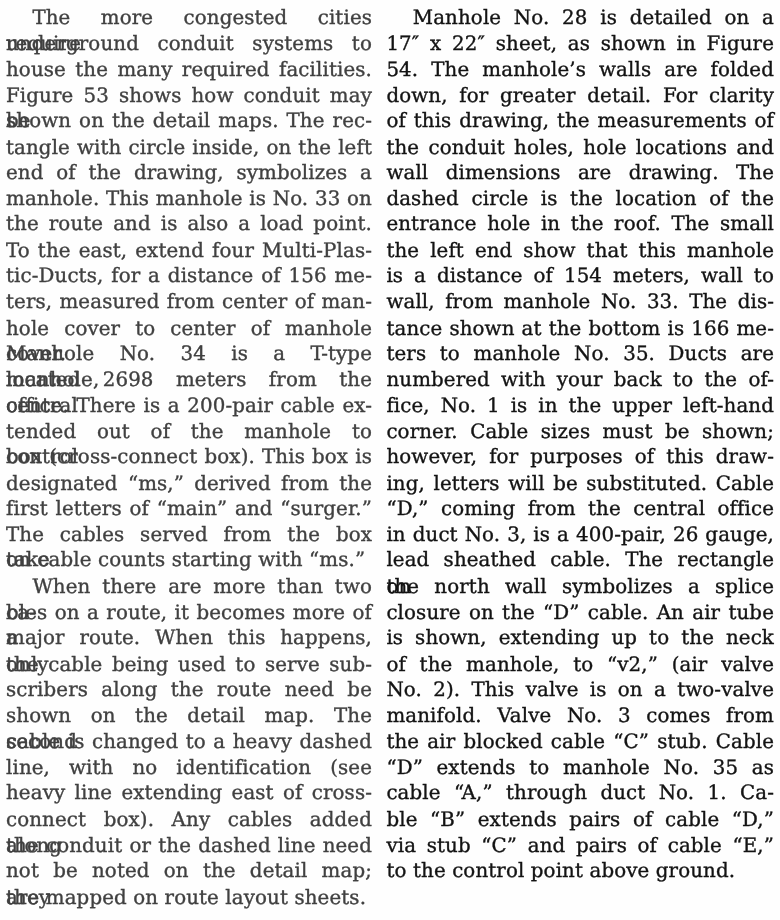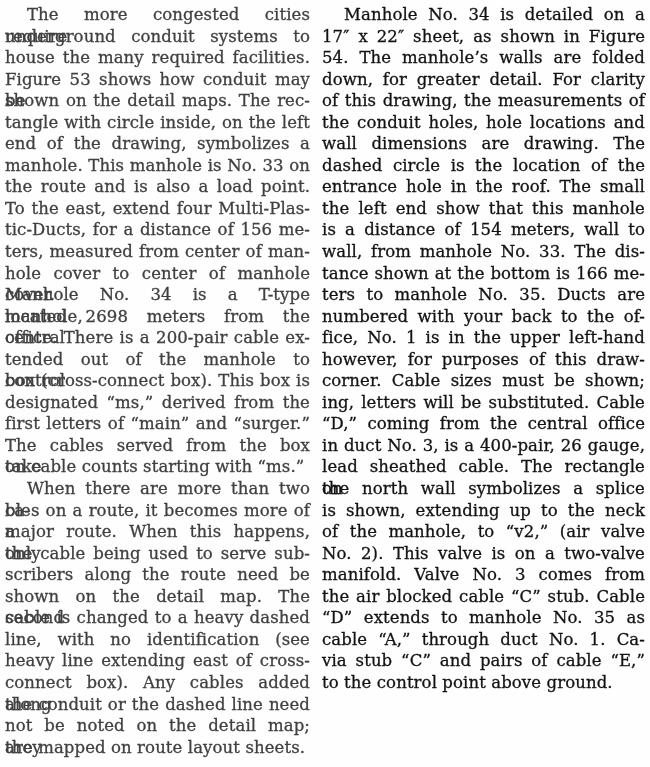--- a/index.html
+++ b/index.html
@@ -91,47 +91,49 @@
         <div class="line">line, with no identification (see</div>
         <div class="line">heavy line extending east of cross-</div>
         <div class="line">connect box). Any cables added along</div>
         <div class="line">the conduit or the dashed line need</div>
         <div class="line">not be noted on the detail map; they</div>
         <div class="line para-last">are mapped on route layout sheets.</div>
       </div>
     </div>
   <div class="column" id="col-right" style="color: rgb(19, 19, 19);">
       <div class="para indent">
-        <div class="line">Manhole No. 34 is detailed on a</div>
+        <div class="line">Manhole No. 28 is detailed on a</div>
         <div class="line">17″ x 22″ sheet, as shown in Figure</div>
         <div class="line">54. The manhole’s walls are folded</div>
         <div class="line">down, for greater detail. For clarity</div>
         <div class="line">of this drawing, the measurements of</div>
         <div class="line">the conduit holes, hole locations and</div>
         <div class="line">wall dimensions are drawing. The</div>
         <div class="line">dashed circle is the location of the</div>
         <div class="line">entrance hole in the roof. The small</div>
         <div class="line">the left end show that this manhole</div>
         <div class="line">is a distance of 154 meters, wall to</div>
         <div class="line">wall, from manhole No. 33. The dis-</div>
         <div class="line">tance shown at the bottom is 166 me-</div>
         <div class="line">ters to manhole No. 35. Ducts are</div>
         <div class="line">numbered with your back to the of-</div>
         <div class="line">fice, No. 1 is in the upper left-hand</div>
+        <div class="line">corner. Cable sizes must be shown;</div>
         <div class="line">however, for purposes of this draw-</div>
-        <div class="line">corner. Cable sizes must be shown;</div>
         <div class="line">ing, letters will be substituted. Cable</div>
         <div class="line">“D,” coming from the central office</div>
         <div class="line">in duct No. 3, is a 400-pair, 26 gauge,</div>
         <div class="line">lead sheathed cable. The rectangle on</div>
         <div class="line">the north wall symbolizes a splice</div>
+        <div class="line">closure on the “D” cable. An air tube</div>
         <div class="line">is shown, extending up to the neck</div>
         <div class="line">of the manhole, to “v2,” (air valve</div>
         <div class="line">No. 2). This valve is on a two-valve</div>
         <div class="line">manifold. Valve No. 3 comes from</div>
         <div class="line">the air blocked cable “C” stub. Cable</div>
         <div class="line">“D” extends to manhole No. 35 as</div>
         <div class="line">cable “A,” through duct No. 1. Ca-</div>
+        <div class="line">ble “B” extends pairs of cable “D,”</div>
         <div class="line">via stub “C” and pairs of cable “E,”</div>
         <div class="line para-last">to the control point above ground.</div>
       </div>
     </div>
 </div>
 
 </body></html>

